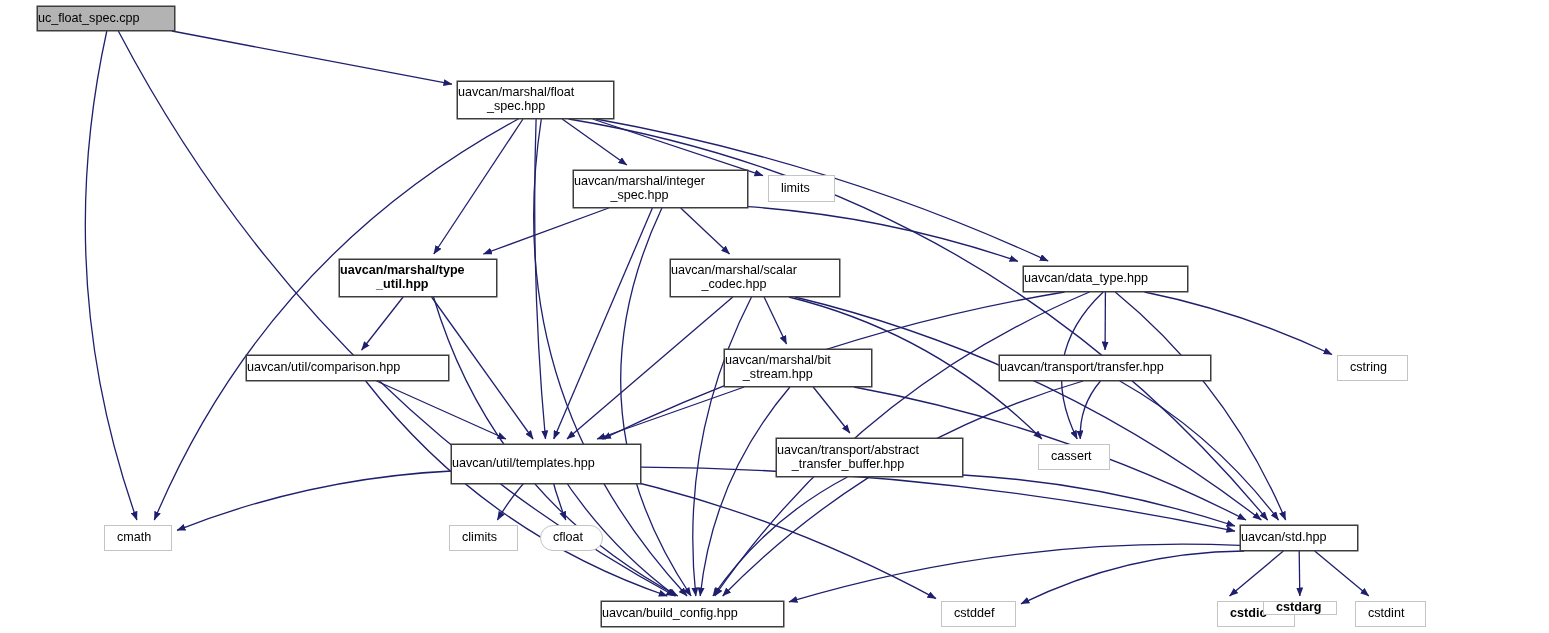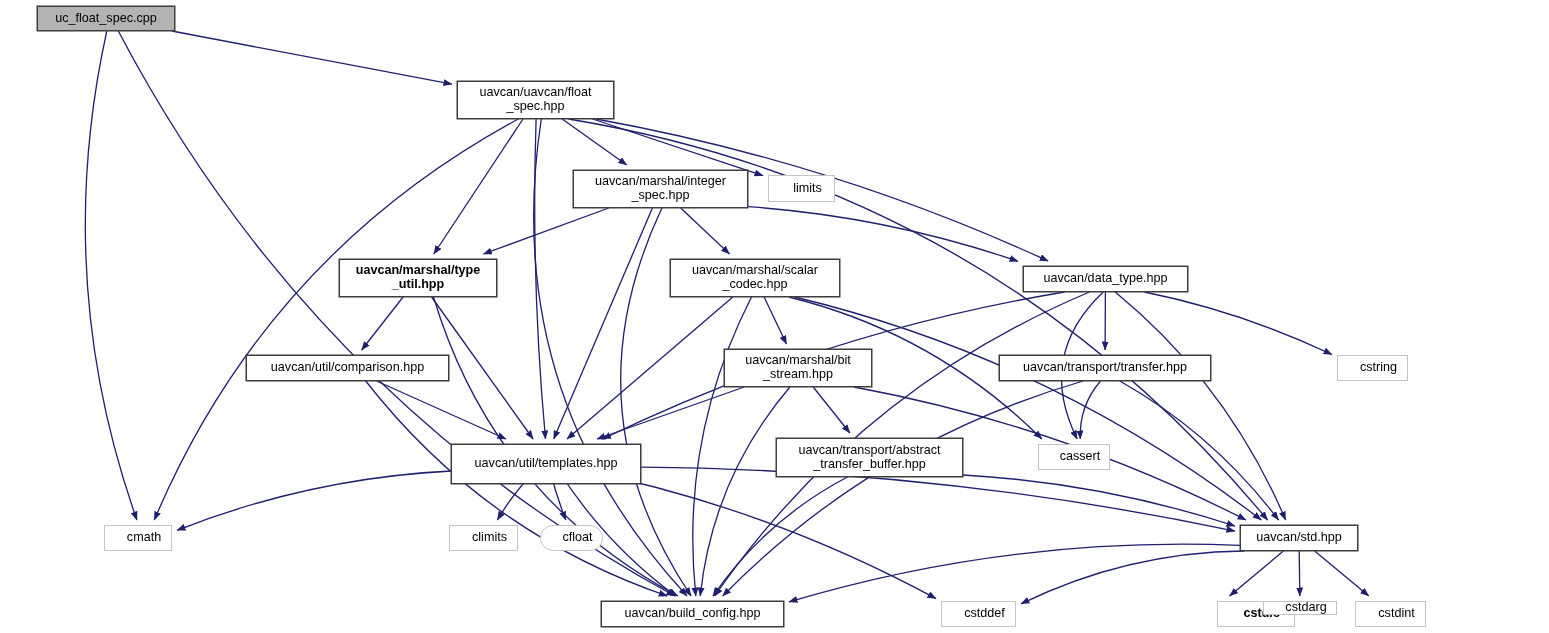--- a/index.html
+++ b/index.html
@@ -1,20 +1,20 @@
 <!DOCTYPE html>
 <html><head>
 <meta charset="utf-8">
 <style>
   html,body{margin:0;padding:0;background:#ffffff;}
   body{font-family:"Liberation Sans", sans-serif;}
   #canvas{position:relative;width:1549px;height:633px;background:#fff;overflow:hidden;}
   svg.edges{position:absolute;left:0;top:0;width:1549px;height:633px;}
   .node{position:absolute;box-sizing:border-box;display:flex;align-items:center;
-        justify-content:center;text-align:center;background:#ffffff;}
+        justify-content:flex-start;text-align:center;background:#ffffff;}
   .node span{display:block;line-height:1.08;white-space:pre-line;color:#000;}
   .n-solid{border:1px solid #3d3d3d;box-shadow:0 0 0 0.5px #3d3d3d;}
   .n-root{border:1px solid #3d3d3d;background:#b3b3b3;box-shadow:0 0 0 0.5px #3d3d3d;}
   .n-light{border:1px solid #c4c4c4;padding-left:12px;}
   .fs13{font-size:12.6px;}
 </style>
 </head>
 <body>
 
 <div id="canvas">
@@ -77,21 +77,21 @@
         <path d="M1314.7,551.0 Q1341.7,573.5 1368.8,596.0" marker-end="url(#ah)"></path>
         <path d="M1244.2,551.0 Q1126.6,552.2 1021.0,603.9" marker-end="url(#ah)"></path>
         <path d="M1240.0,545.4 Q1009.8,535.9 789.0,601.9" marker-end="url(#ah)"></path>
       </g>
   </svg>
   <div id="node-layer">
       <div class="node fs13 n-root" style="left: 37px; top: 6px; width: 138px; height: 25px;">
         <span>uc_float_spec.cpp</span>
       </div>
       <div class="node fs13 n-solid" style="left: 457px; top: 81px; width: 157px; height: 38px;">
-        <span>uavcan/uavcan/float
+        <span>uavcan/marshal/float
 _spec.hpp</span>
       </div>
       <div class="node fs13 n-solid" style="left: 573px; top: 170px; width: 175px; height: 38px;">
         <span>uavcan/marshal/integer
 _spec.hpp</span>
       </div>
       <div class="node fs13 n-light" style="left: 768px; top: 175px; width: 67px; height: 27px;">
         <span>limits</span>
       </div>
       <div class="node fs13 n-solid" style="left: 339px; top: 259px; width: 158px; height: 38px; font-weight: bold;">
@@ -142,20 +142,20 @@
       </div>
       <div class="node fs13 n-solid" style="left: 601px; top: 601px; width: 183px; height: 26px;">
         <span>uavcan/build_config.hpp</span>
       </div>
       <div class="node fs13 n-light" style="left: 941px; top: 601px; width: 75px; height: 26px;">
         <span>cstddef</span>
       </div>
       <div class="node fs13 n-light" style="left: 1217px; top: 601px; width: 78px; height: 26px; font-weight: bold;">
         <span>cstdio</span>
       </div>
-      <div class="node fs13 n-light" style="left: 1263px; top: 601px; width: 74px; height: 14px;">
+      <div class="node fs13 n-light" style="left: 1263px; top: 601px; width: 74px; height: 14px; font-weight: bold;">
         <span>cstdarg</span>
       </div>
       <div class="node fs13 n-light" style="left: 1355px; top: 601px; width: 71px; height: 26px;">
         <span>cstdint</span>
       </div>
     </div>
 </div>
 
 </body></html>

